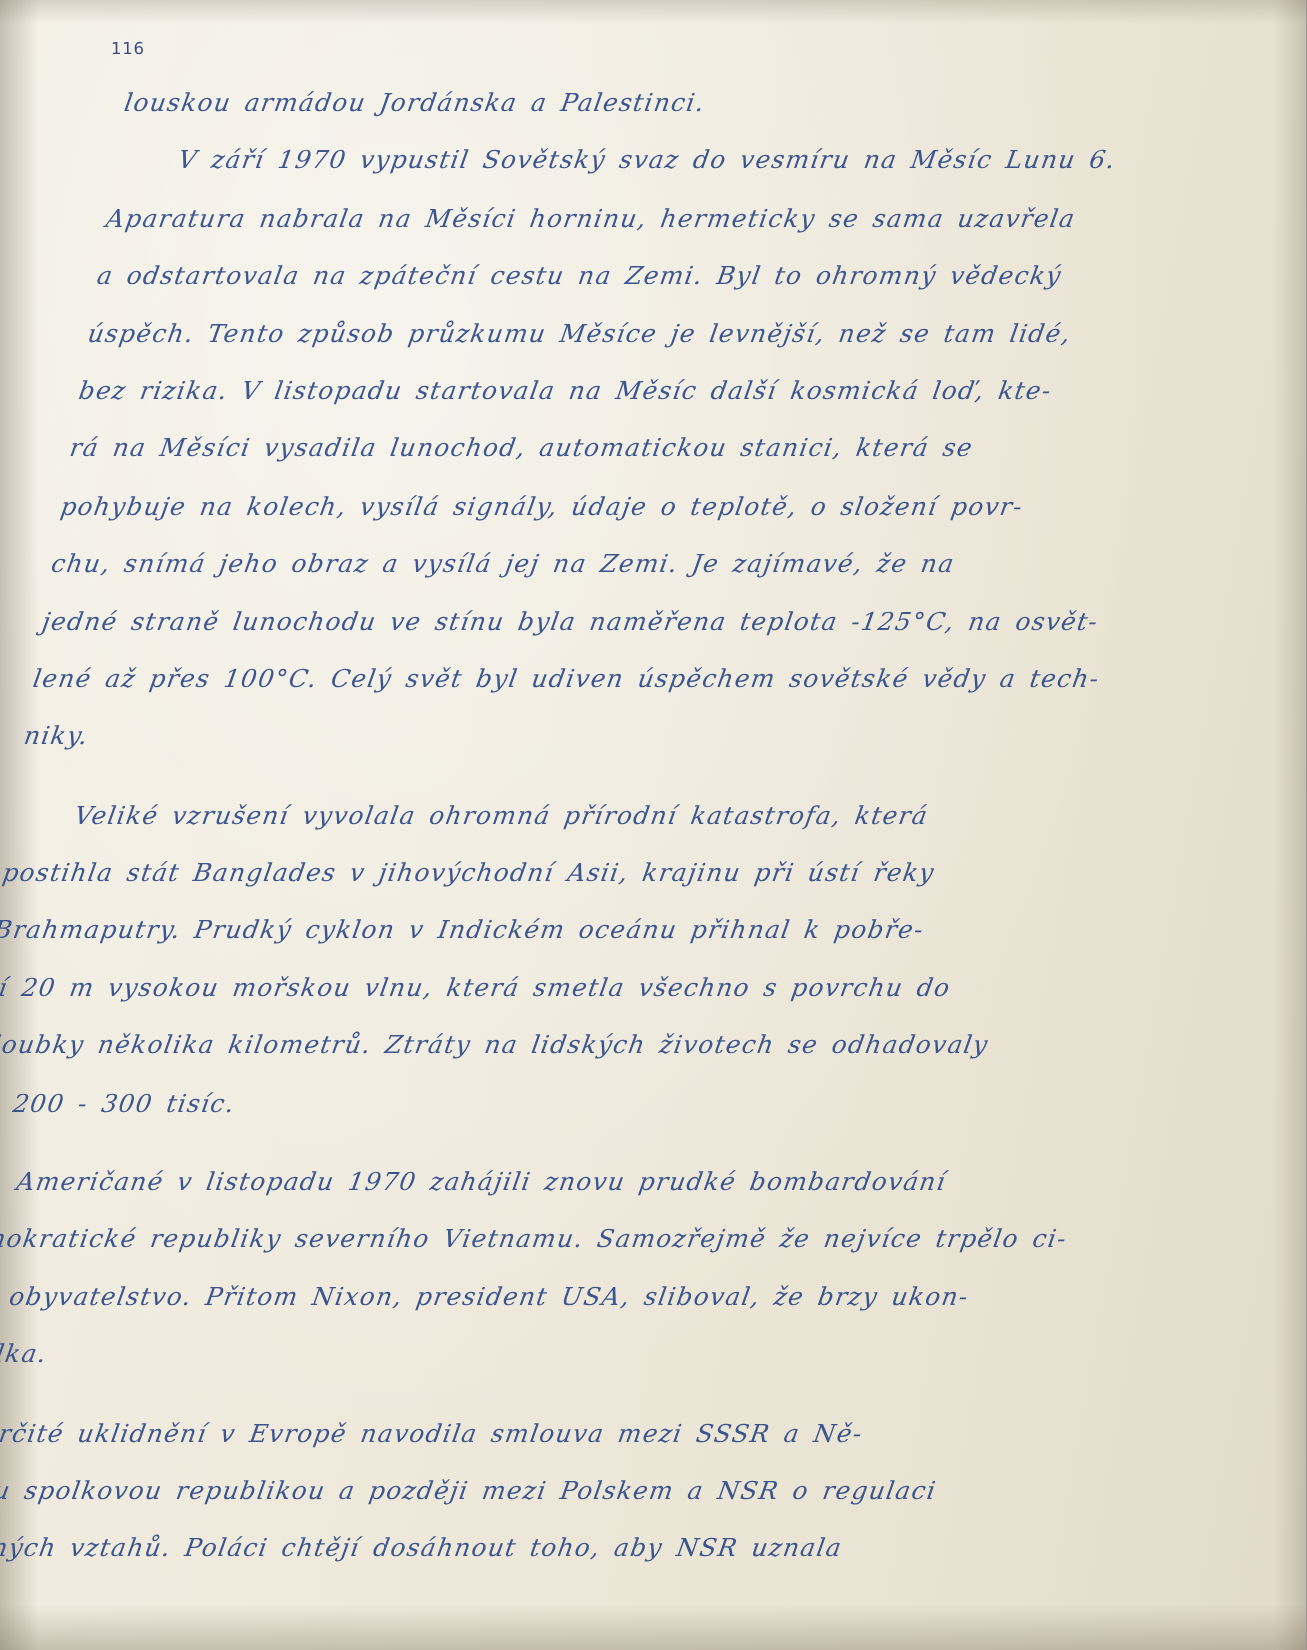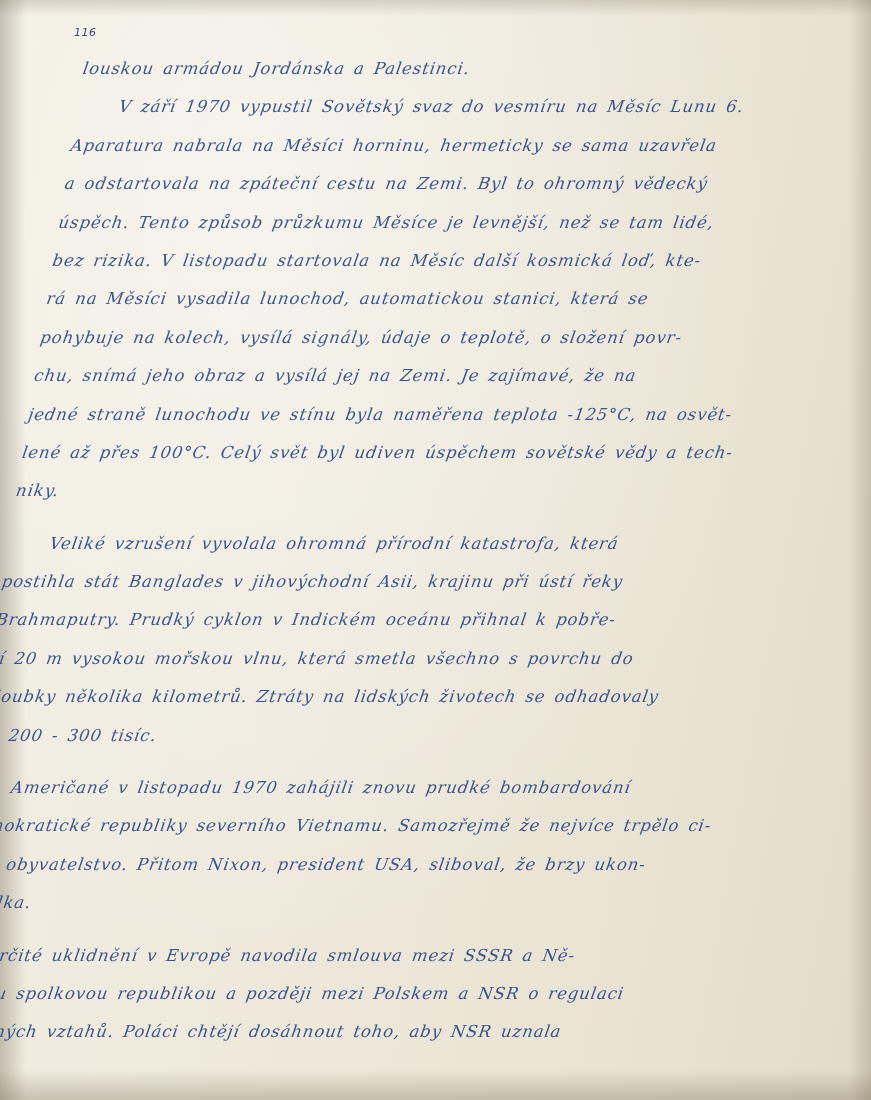--- a/index.html
+++ b/index.html
@@ -54,21 +54,20 @@
   }
 
   .page-number {
     position: absolute;
     left: 74px;
     top: 26px;
     font-family: "DejaVu Sans", sans-serif;
     font-size: 11px;
     color: #3a4a80;
     letter-spacing: 0.5px;
-    font-style: italic;
   }
 
   .handwriting {
     position: absolute;
     left: 86px;
     top: 50px;
     width: 720px;
     color: #2d4a8a;
     font-family: "DejaVu Serif", serif;
     font-style: italic;

